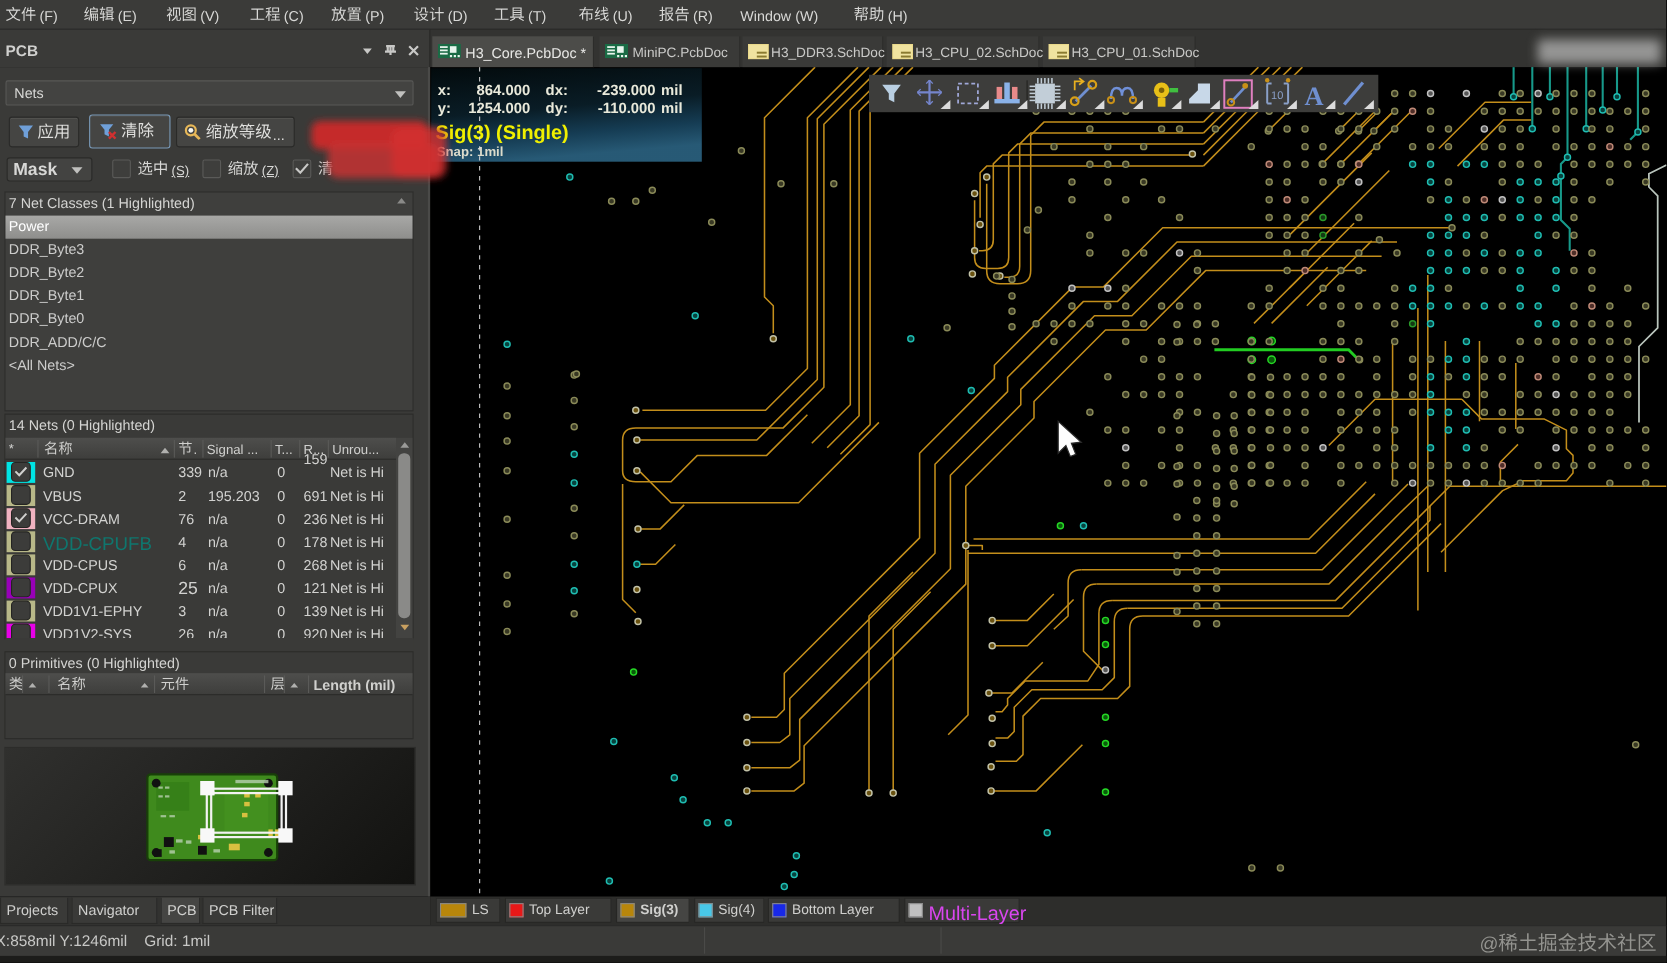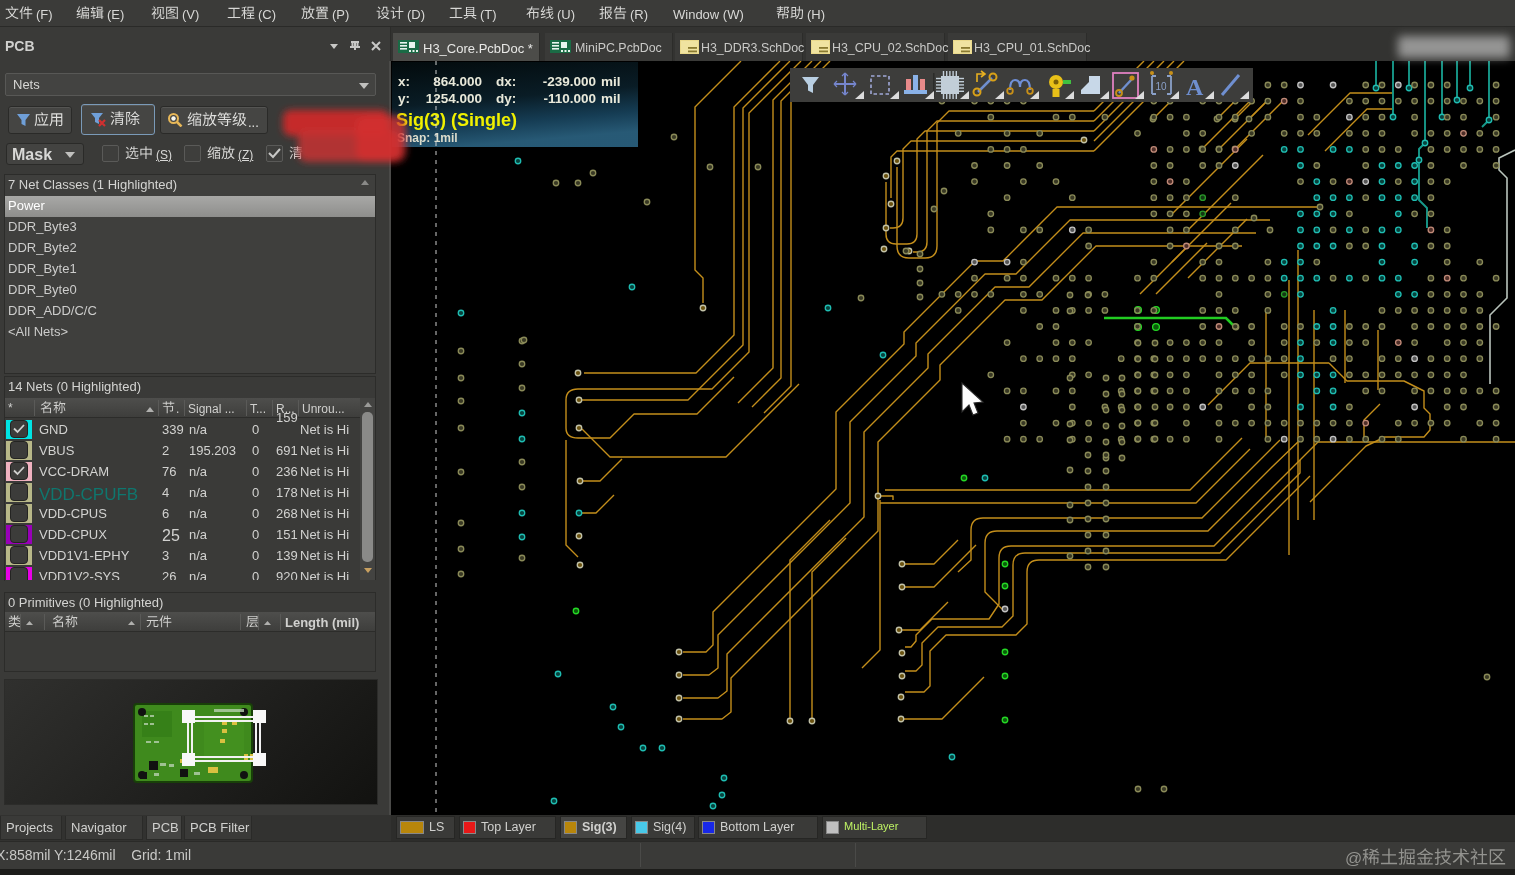--- a/index.html
+++ b/index.html
@@ -1154,21 +1154,21 @@
 <div class="lab" style="left:189px;top:506px;font-size:13px;color:#d2d2d0">n/a</div>
 <div class="lab" style="left:252px;top:506px;font-size:13px;color:#d2d2d0">0</div>
 <div class="lab" style="left:276px;top:506px;font-size:13px;color:#d2d2d0">268</div>
 <div class="lab" style="left:300px;top:506px;font-size:13px;color:#d2d2d0">Net is Hi</div>
 <div class="abs" style="left:6px;top:525px;width:26px;height:19px;background:#9800b8"></div>
 <div class="abs" style="left:10px;top:525px;width:18px;height:18px;background:#3c3c3a;border:1.5px solid #242422;border-radius:4px"></div>
 <div class="lab" style="left:39px;top:527px;font-size:13px;color:#d2d2d0">VDD-CPUX</div>
 <div class="lab" style="left:162px;top:527px;font-size:16px;color:#d2d2d0">25</div>
 <div class="lab" style="left:189px;top:527px;font-size:13px;color:#d2d2d0">n/a</div>
 <div class="lab" style="left:252px;top:527px;font-size:13px;color:#d2d2d0">0</div>
-<div class="lab" style="left:276px;top:527px;font-size:13px;color:#d2d2d0">151</div>
+<div class="lab" style="left:276px;top:527px;font-size:13px;color:#d2d2d0">121</div>
 <div class="lab" style="left:300px;top:527px;font-size:13px;color:#d2d2d0">Net is Hi</div>
 <div class="abs" style="left:6px;top:546px;width:26px;height:19px;background:#b8b888"></div>
 <div class="abs" style="left:10px;top:546px;width:18px;height:18px;background:#3c3c3a;border:1.5px solid #242422;border-radius:4px"></div>
 <div class="lab" style="left:39px;top:548px;font-size:13px;color:#d2d2d0">VDD1V1-EPHY</div>
 <div class="lab" style="left:162px;top:548px;font-size:13px;color:#d2d2d0">3</div>
 <div class="lab" style="left:189px;top:548px;font-size:13px;color:#d2d2d0">n/a</div>
 <div class="lab" style="left:252px;top:548px;font-size:13px;color:#d2d2d0">0</div>
 <div class="lab" style="left:276px;top:548px;font-size:13px;color:#d2d2d0">139</div>
 <div class="lab" style="left:300px;top:548px;font-size:13px;color:#d2d2d0">Net is Hi</div>
 <div class="abs" style="left:6px;top:567px;width:26px;height:19px;background:#e800e8"></div>
@@ -1298,21 +1298,21 @@
 <div class="abs" style="left:564px;top:821px;width:13px;height:13px;background:#b8860b;border:1px solid #888"></div>
 <div class="lab" style="left:582px;top:820px;font-size:12.5px;font-weight:bold;color:#d0d0ce">Sig(3)</div>
 <div class="abs" style="left:631px;top:816px;width:64px;height:23px;background:#3a3a38;border:1px solid #262624"></div>
 <div class="abs" style="left:635px;top:821px;width:13px;height:13px;background:#48c8e8;border:1px solid #888"></div>
 <div class="lab" style="left:653px;top:820px;font-size:12.5px;font-weight:normal;color:#d0d0ce">Sig(4)</div>
 <div class="abs" style="left:698px;top:816px;width:120px;height:23px;background:#3a3a38;border:1px solid #262624"></div>
 <div class="abs" style="left:702px;top:821px;width:13px;height:13px;background:#1828e8;border:1px solid #888"></div>
 <div class="lab" style="left:720px;top:820px;font-size:12.5px;font-weight:normal;color:#d0d0ce">Bottom Layer</div>
 <div class="abs" style="left:822px;top:816px;width:105px;height:23px;background:#3a3a38;border:1px solid #262624"></div>
 <div class="abs" style="left:826px;top:821px;width:13px;height:13px;background:#c0c0c0;border:1px solid #888"></div>
-<div class="lab" style="left:844px;top:820px;font-size:11px;font-weight:normal;color:#bef264">Multi-Layer</div>
+<div class="lab" style="left:844px;top:820px;font-size:18px;font-weight:normal;color:#d946ef">Multi-Layer</div>
 <div class="abs" style="left:0;top:841px;width:1515px;height:34px;background:#3a3a38;border-top:1px solid #2a2a28"></div>
 <div class="abs" style="left:0;top:869px;width:1515px;height:6px;background:#1c1c1a"></div>
 <div class="lab" style="left:-4px;top:847px;font-size:14px;color:#c8c8c6">X:858mil Y:1246mil&nbsp;&nbsp;&nbsp;&nbsp;Grid: 1mil</div>
 <div class="abs" style="left:640px;top:843px;width:1px;height:24px;background:#4a4a48"></div>
 <div class="abs" style="left:855px;top:843px;width:1px;height:24px;background:#4a4a48"></div>
 <div class="lab" style="left:1345px;top:849px;font-size:17px;color:#93938f">@</div>
 <svg style="position:absolute;left:1362px;top:848px;overflow:visible" width="144" height="20">
     <g fill="#93938f" opacity="1.0">
       <use href="#g25" transform="translate(0.0,15.5) scale(0.0180,-0.0180)"></use>
       <use href="#g9" transform="translate(18.0,15.5) scale(0.0180,-0.0180)"></use>

